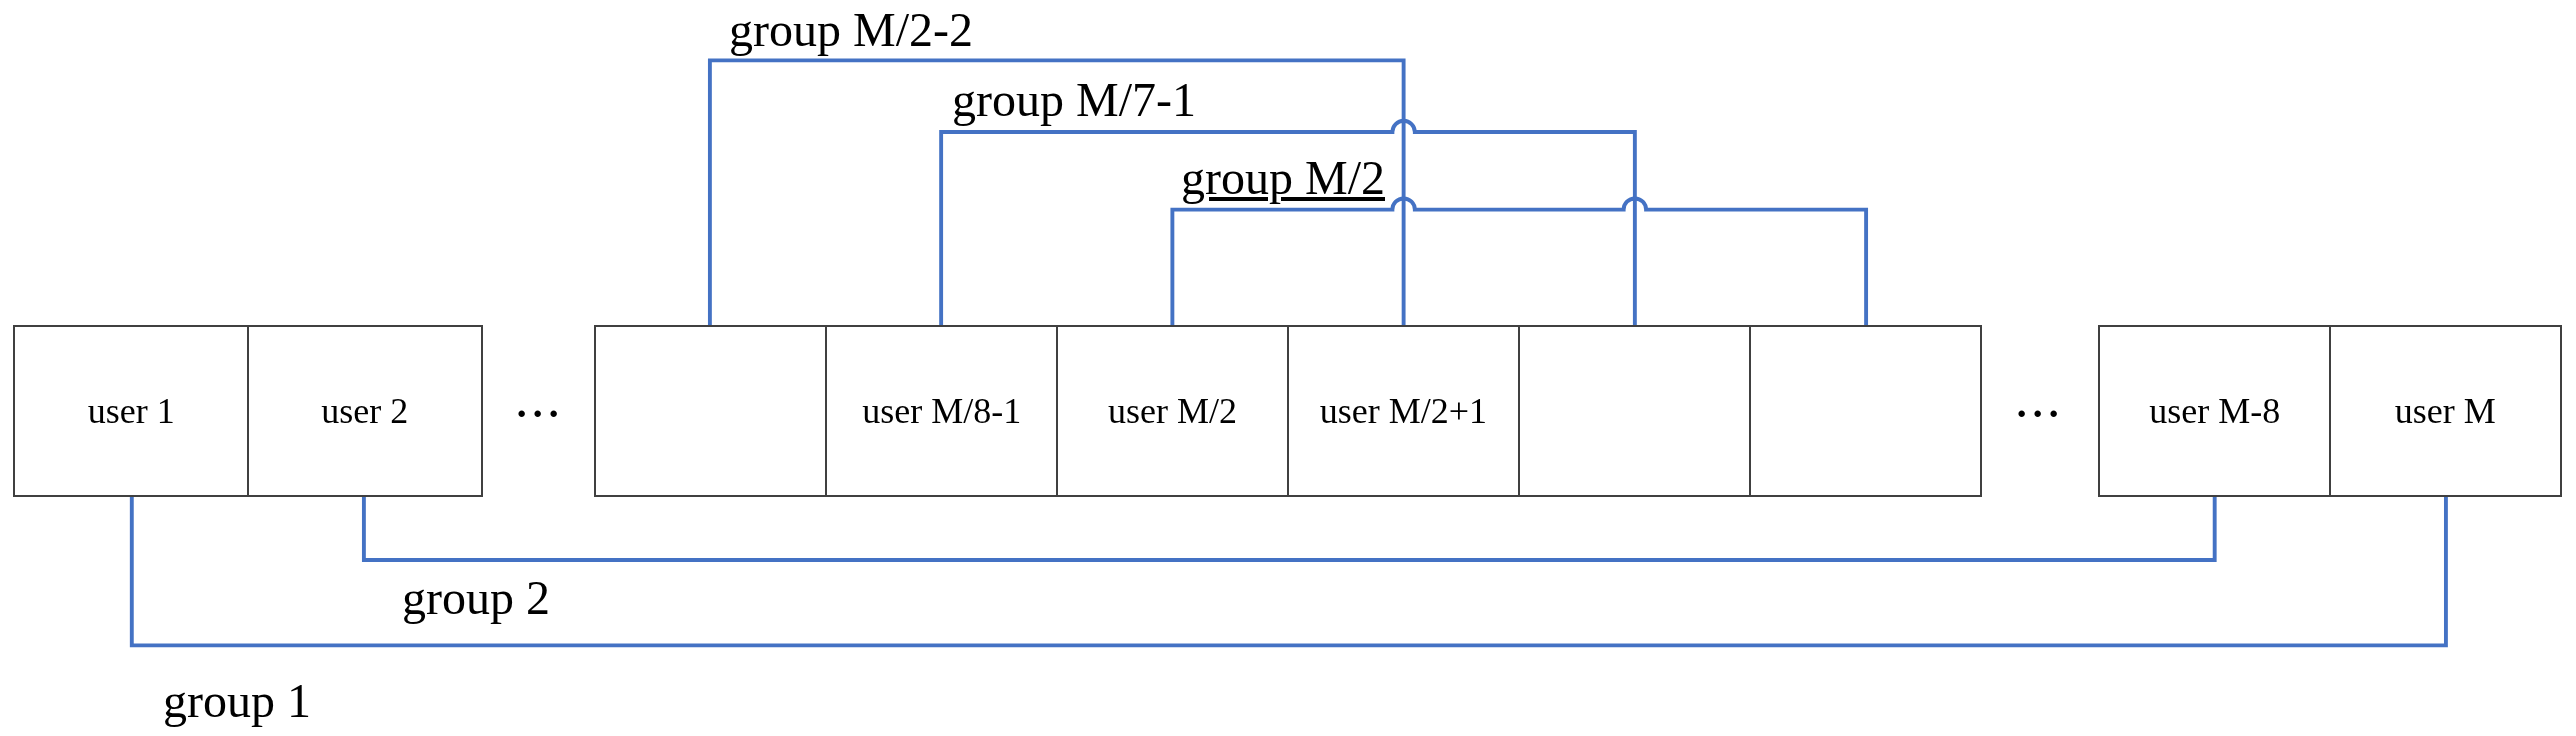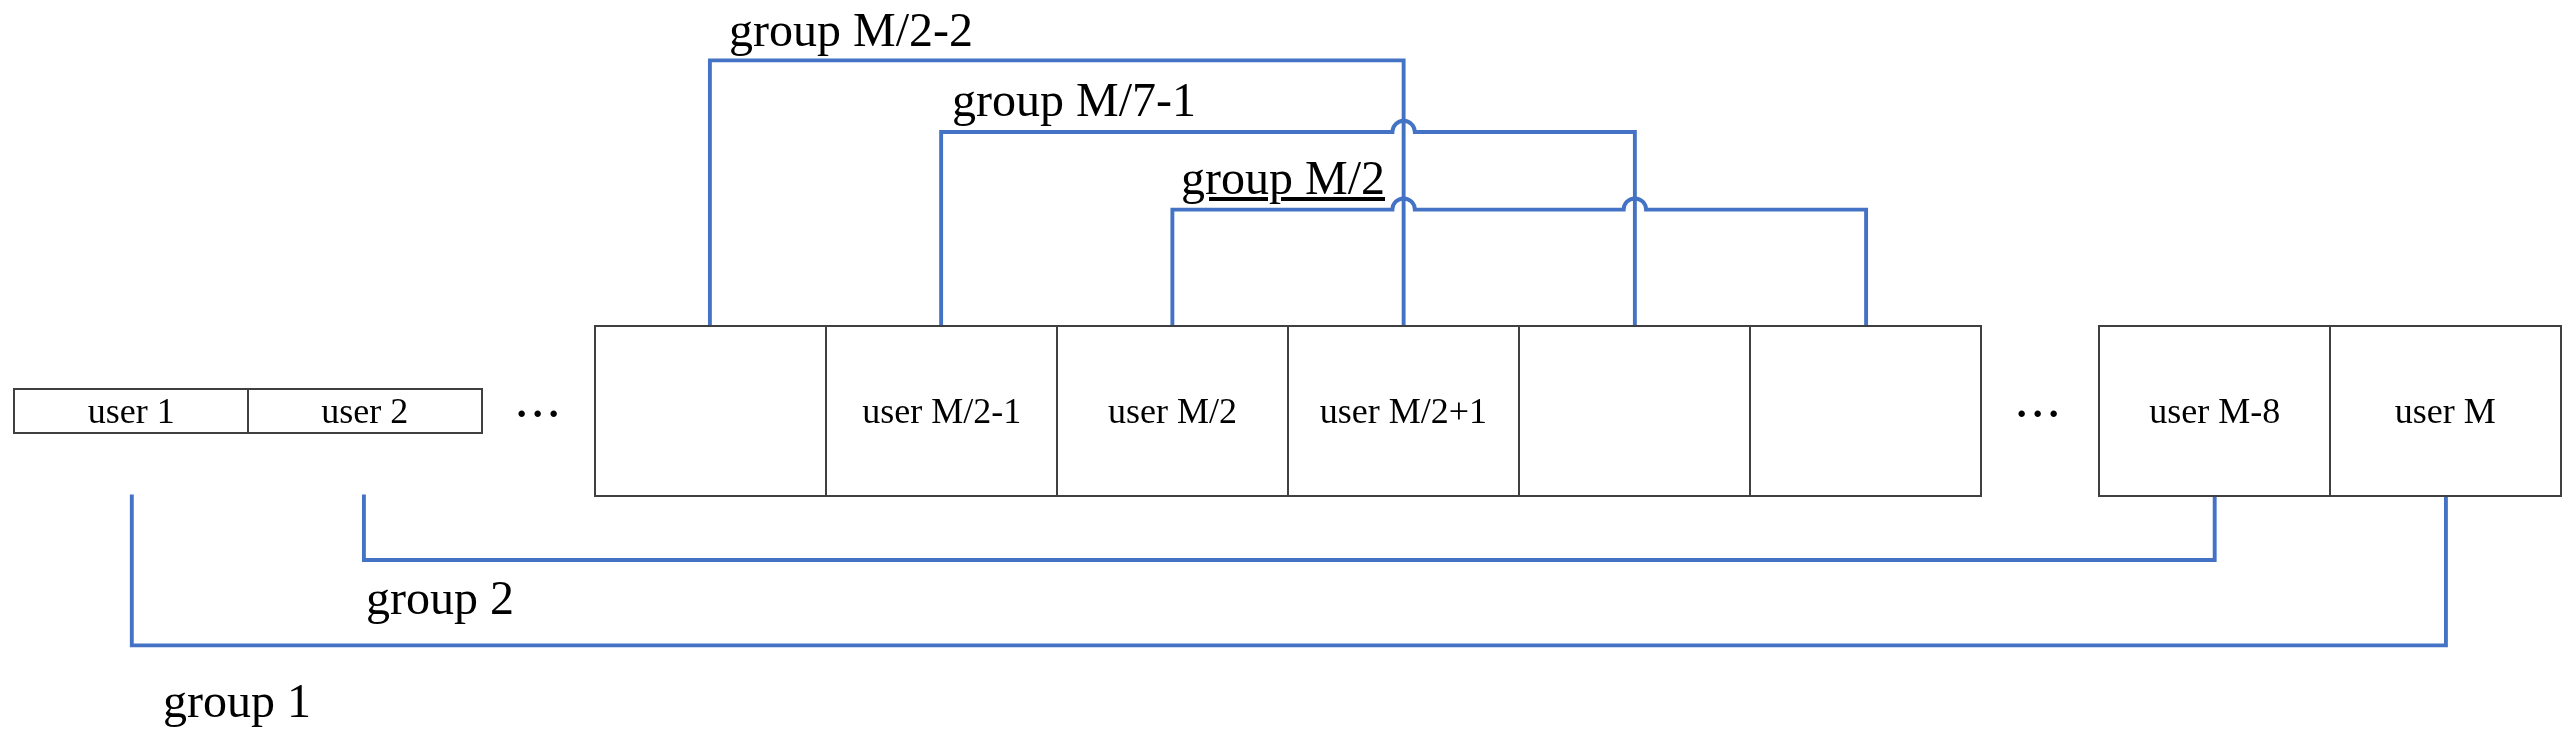--- a/index.html
+++ b/index.html
@@ -22,33 +22,33 @@
     border:2.6px solid #404040;
     margin-left:-2.6px;
     background:#ffffff;
     display:flex;
     align-items:center;
     justify-content:center;
     font-size:36px;
     white-space:nowrap;
   }
   .cell:first-child{margin-left:0;}
-  #strip-left{left:13px;width:470px;align-items:center;}
+  #strip-left{left:13px;width:470px;}
   #strip-middle{left:594px;width:1388px;}
   #strip-right{left:2098px;width:464px;}
   .glabel{
     position:absolute;
     font-size:48px;
     line-height:41px;
     white-space:nowrap;
   }
   #glabel-m2-2{left:729px;top:8.6px;}
   #glabel-m2-1{left:952px;top:79px;}
   #glabel-m2{left:1181px;top:157px;text-decoration:underline;}
-  #glabel-g2{left:366px;top:577px;}
+  #glabel-g2{left:402px;top:577px;}
   #glabel-g1{left:135px;top:680px;margin-left:28px;}
   .dots{
     position:absolute;
     top:413px;
     transform:translate(-50%,-50%);
     font-size:40px;
     font-weight:bold;
     letter-spacing:2.6px;
   }
   #dots-left{left:539px;}
@@ -85,21 +85,21 @@
     </div>
   </div>
 
   <div class="dots" id="dots-left">···</div>
 
   <div class="strip" id="strip-middle">
     <div class="cell">
       <span></span>
     </div>
     <div class="cell">
-      <span>user M/2-1</span>
+      <span>user M/8-1</span>
     </div>
     <div class="cell">
       <span>user M/2</span>
     </div>
     <div class="cell">
       <span>user M/2+1</span>
     </div>
     <div class="cell">
       <span></span>
     </div>

